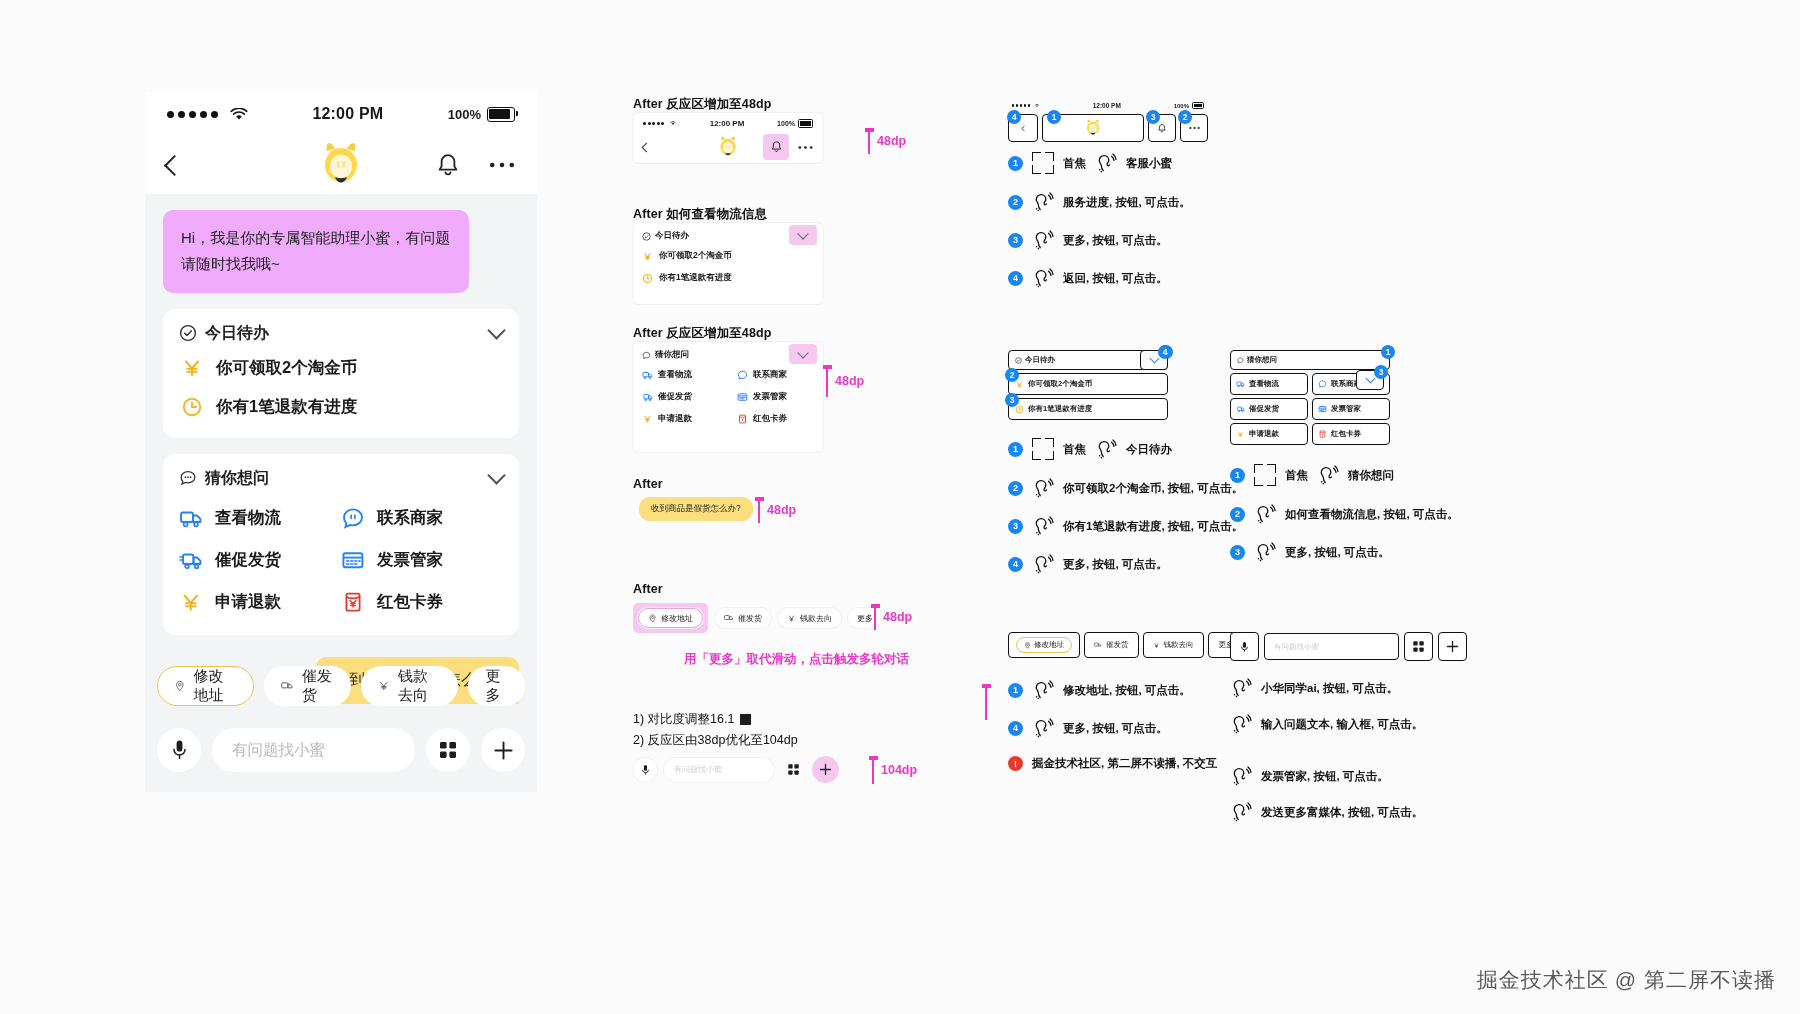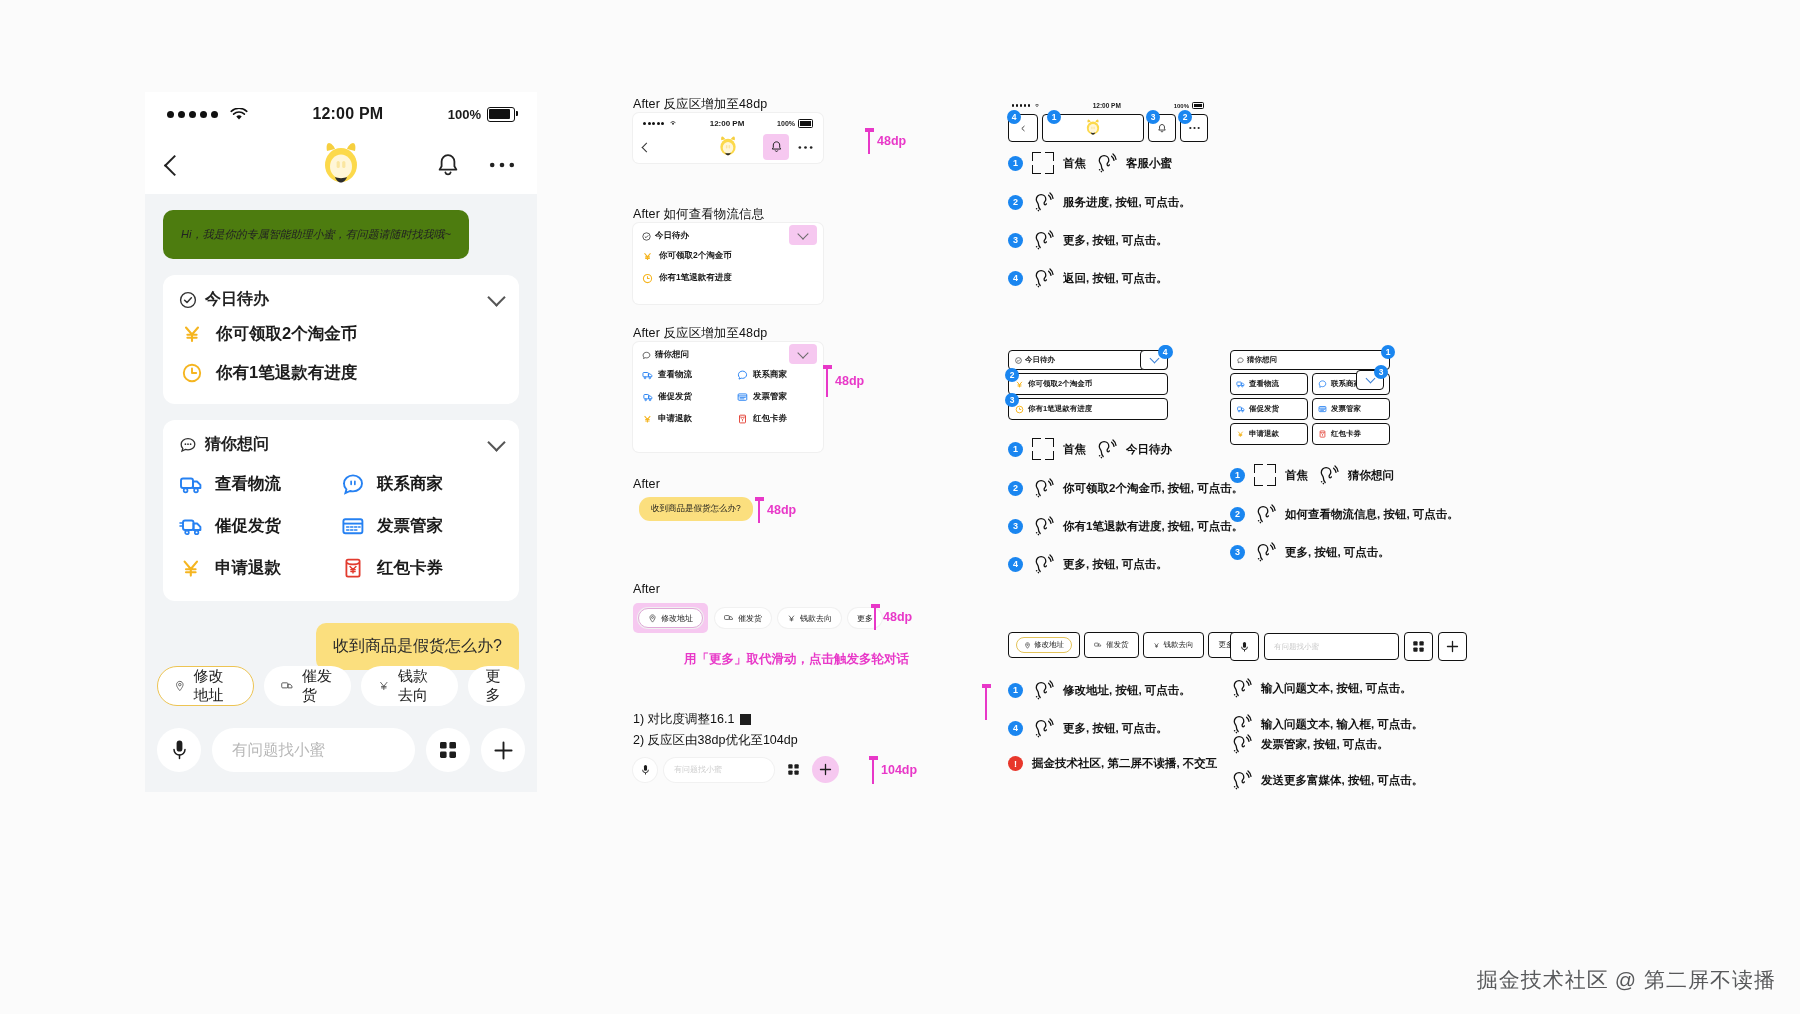--- a/index.html
+++ b/index.html
@@ -25,21 +25,21 @@
 
   .navbar{height:58px;display:flex;align-items:center;padding:0 22px;background:#fff;position:relative;}
   .chev-back{width:13px;height:13px;border-left:2.3px solid #222;border-bottom:2.3px solid #222;transform:rotate(45deg);}
   .nav-spacer{flex:1;}
   .nav-icons{display:flex;align-items:center;gap:28px;}
 
   .mascot{position:absolute;left:50%;top:50%;transform:translate(-50%,-50%);}
 
   .chatarea{background:#f2f4f6;padding:16px 18px 0;height:calc(100% - 102px);box-sizing:border-box;position:relative;}
 
-  .bubble-bot{background:#4d7c0f;border-radius:10px;padding:15px 18px;font-size:11px;line-height:1.75;max-width:270px;color:#222;font-style:italic;}
+  .bubble-bot{background:#f0abfc;border-radius:10px;padding:15px 18px;font-size:15px;line-height:1.75;max-width:270px;color:#222;}
   .card{background:#fff;border-radius:12px;margin-top:16px;padding:14px 16px 16px;}
   .card-head{display:flex;align-items:center;gap:8px;font-size:16px;font-weight:700;color:#222;}
   .card-head .grow{flex:1;}
   .chev-dn{width:11px;height:11px;border-right:2px solid #555;border-bottom:2px solid #555;transform:rotate(45deg);margin-top:-5px;}
   .todo-row{display:flex;align-items:center;gap:13px;font-size:16.5px;font-weight:700;padding:13px 2px 4px;color:#1b1b1b;}
   .guess-grid{display:flex;flex-wrap:wrap;margin-top:4px;}
   .guess-item{width:50%;box-sizing:border-box;display:flex;align-items:center;gap:12px;font-size:16.5px;font-weight:700;padding:14px 0 6px;color:#1b1b1b;}
 
   .bubble-user{background:#fbdf7e;border-radius:10px 10px 2px 10px;padding:13px 17px;font-size:16px;color:#2a2a2a;display:inline-block;}
   .userrow{display:flex;justify-content:flex-end;margin-top:22px;}
@@ -47,21 +47,21 @@
   .chipbar{position:absolute;left:12px;right:12px;bottom:86px;display:flex;gap:10px;align-items:center;}
   .chip{background:#fff;border-radius:22px;height:40px;display:flex;align-items:center;gap:8px;padding:0 16px;font-size:15px;color:#222;box-sizing:border-box;}
   .chip.sel{border:1.6px solid #edc453;background:#fff;}
   .chip.plain{padding:0 17px;}
 
   .inputbar{position:absolute;left:12px;right:12px;bottom:20px;display:flex;gap:11px;align-items:center;}
   .round-btn{width:44px;height:44px;border-radius:50%;background:#fff;display:flex;align-items:center;justify-content:center;flex:0 0 auto;}
   .textfield{flex:1;height:44px;border-radius:22px;background:#fff;display:flex;align-items:center;padding:0 20px;color:#b7b7b7;font-size:15.5px;box-sizing:border-box;}
 
   
-  .spec-label{font-size:12.5px;font-weight:400;color:#111;margin-bottom:6px;letter-spacing:.1px;}
+  .spec-label{font-size:12.5px;font-weight:700;color:#111;margin-bottom:6px;letter-spacing:.1px;}
   .mini{background:#fff;border-radius:6px;box-shadow:0 0 0 1px #f0f0f0;}
   .dp-wrap{position:absolute;display:flex;align-items:center;gap:7px;}
   .dp-bar{width:2px;background:#e838c8;}
   .dp-bar::before,.dp-bar::after{content:"";display:block;width:9px;height:2px;background:#e838c8;margin-left:-3.5px;}
   .dp-bar::after{margin-top:auto;}
   .dp-text{font-size:12.5px;color:#e838c8;font-weight:600;}
   .hl{background:#f6c8f0;}
   .note-pink{color:#e838c8;font-size:12.5px;font-weight:700;}
   .note-black{color:#111;font-size:12.5px;line-height:1.65;}
 
@@ -912,23 +912,23 @@
   </div>
 
   <div class="abs" style="left:1230px;top:678px;">
     <div class="a-line" style="margin-bottom:16px">
       <svg width="22" height="20" viewBox="0 0 22 20">
           <path d="M8.2 17.5c-1.4-1.4-1.8-2.8-1.8-4.4 0-2.6-2.1-3-2.1-5.6A4.8 4.8 0 0 1 9.1 2.6c2.7 0 4.7 2 4.7 4.6 0 2.1-1.7 2.6-1.7 4 0 .9.4 1.6 1.1 1.6.6 0 1-.4 1.2-1" stroke="#111" stroke-width="1.3" fill="none" stroke-linecap="round"></path>
           <path d="M16.6 3.2a6.6 6.6 0 0 1 2.4 4.2M18 1a8.6 8.6 0 0 1 3 5.4" stroke="#111" stroke-width="1.3" fill="none" stroke-linecap="round"></path>
           <circle cx="4.6" cy="16.8" r=".8" fill="#111"></circle>
           <circle cx="6.4" cy="18.6" r=".8" fill="#111"></circle>
         </svg>
-      <span class="a-txt">输入问题文本, 按钮, 可点击。</span>
-    </div>
-    <div class="a-line" style="margin-bottom:0">
+      <span class="a-txt">小华同学ai, 按钮, 可点击。</span>
+    </div>
+    <div class="a-line" style="margin-bottom:32px">
       <svg width="22" height="20" viewBox="0 0 22 20">
           <path d="M8.2 17.5c-1.4-1.4-1.8-2.8-1.8-4.4 0-2.6-2.1-3-2.1-5.6A4.8 4.8 0 0 1 9.1 2.6c2.7 0 4.7 2 4.7 4.6 0 2.1-1.7 2.6-1.7 4 0 .9.4 1.6 1.1 1.6.6 0 1-.4 1.2-1" stroke="#111" stroke-width="1.3" fill="none" stroke-linecap="round"></path>
           <path d="M16.6 3.2a6.6 6.6 0 0 1 2.4 4.2M18 1a8.6 8.6 0 0 1 3 5.4" stroke="#111" stroke-width="1.3" fill="none" stroke-linecap="round"></path>
           <circle cx="4.6" cy="16.8" r=".8" fill="#111"></circle>
           <circle cx="6.4" cy="18.6" r=".8" fill="#111"></circle>
         </svg>
       <span class="a-txt">输入问题文本, 输入框, 可点击。</span>
     </div>
     <div class="a-line" style="margin-bottom:16px">
       <svg width="22" height="20" viewBox="0 0 22 20">

